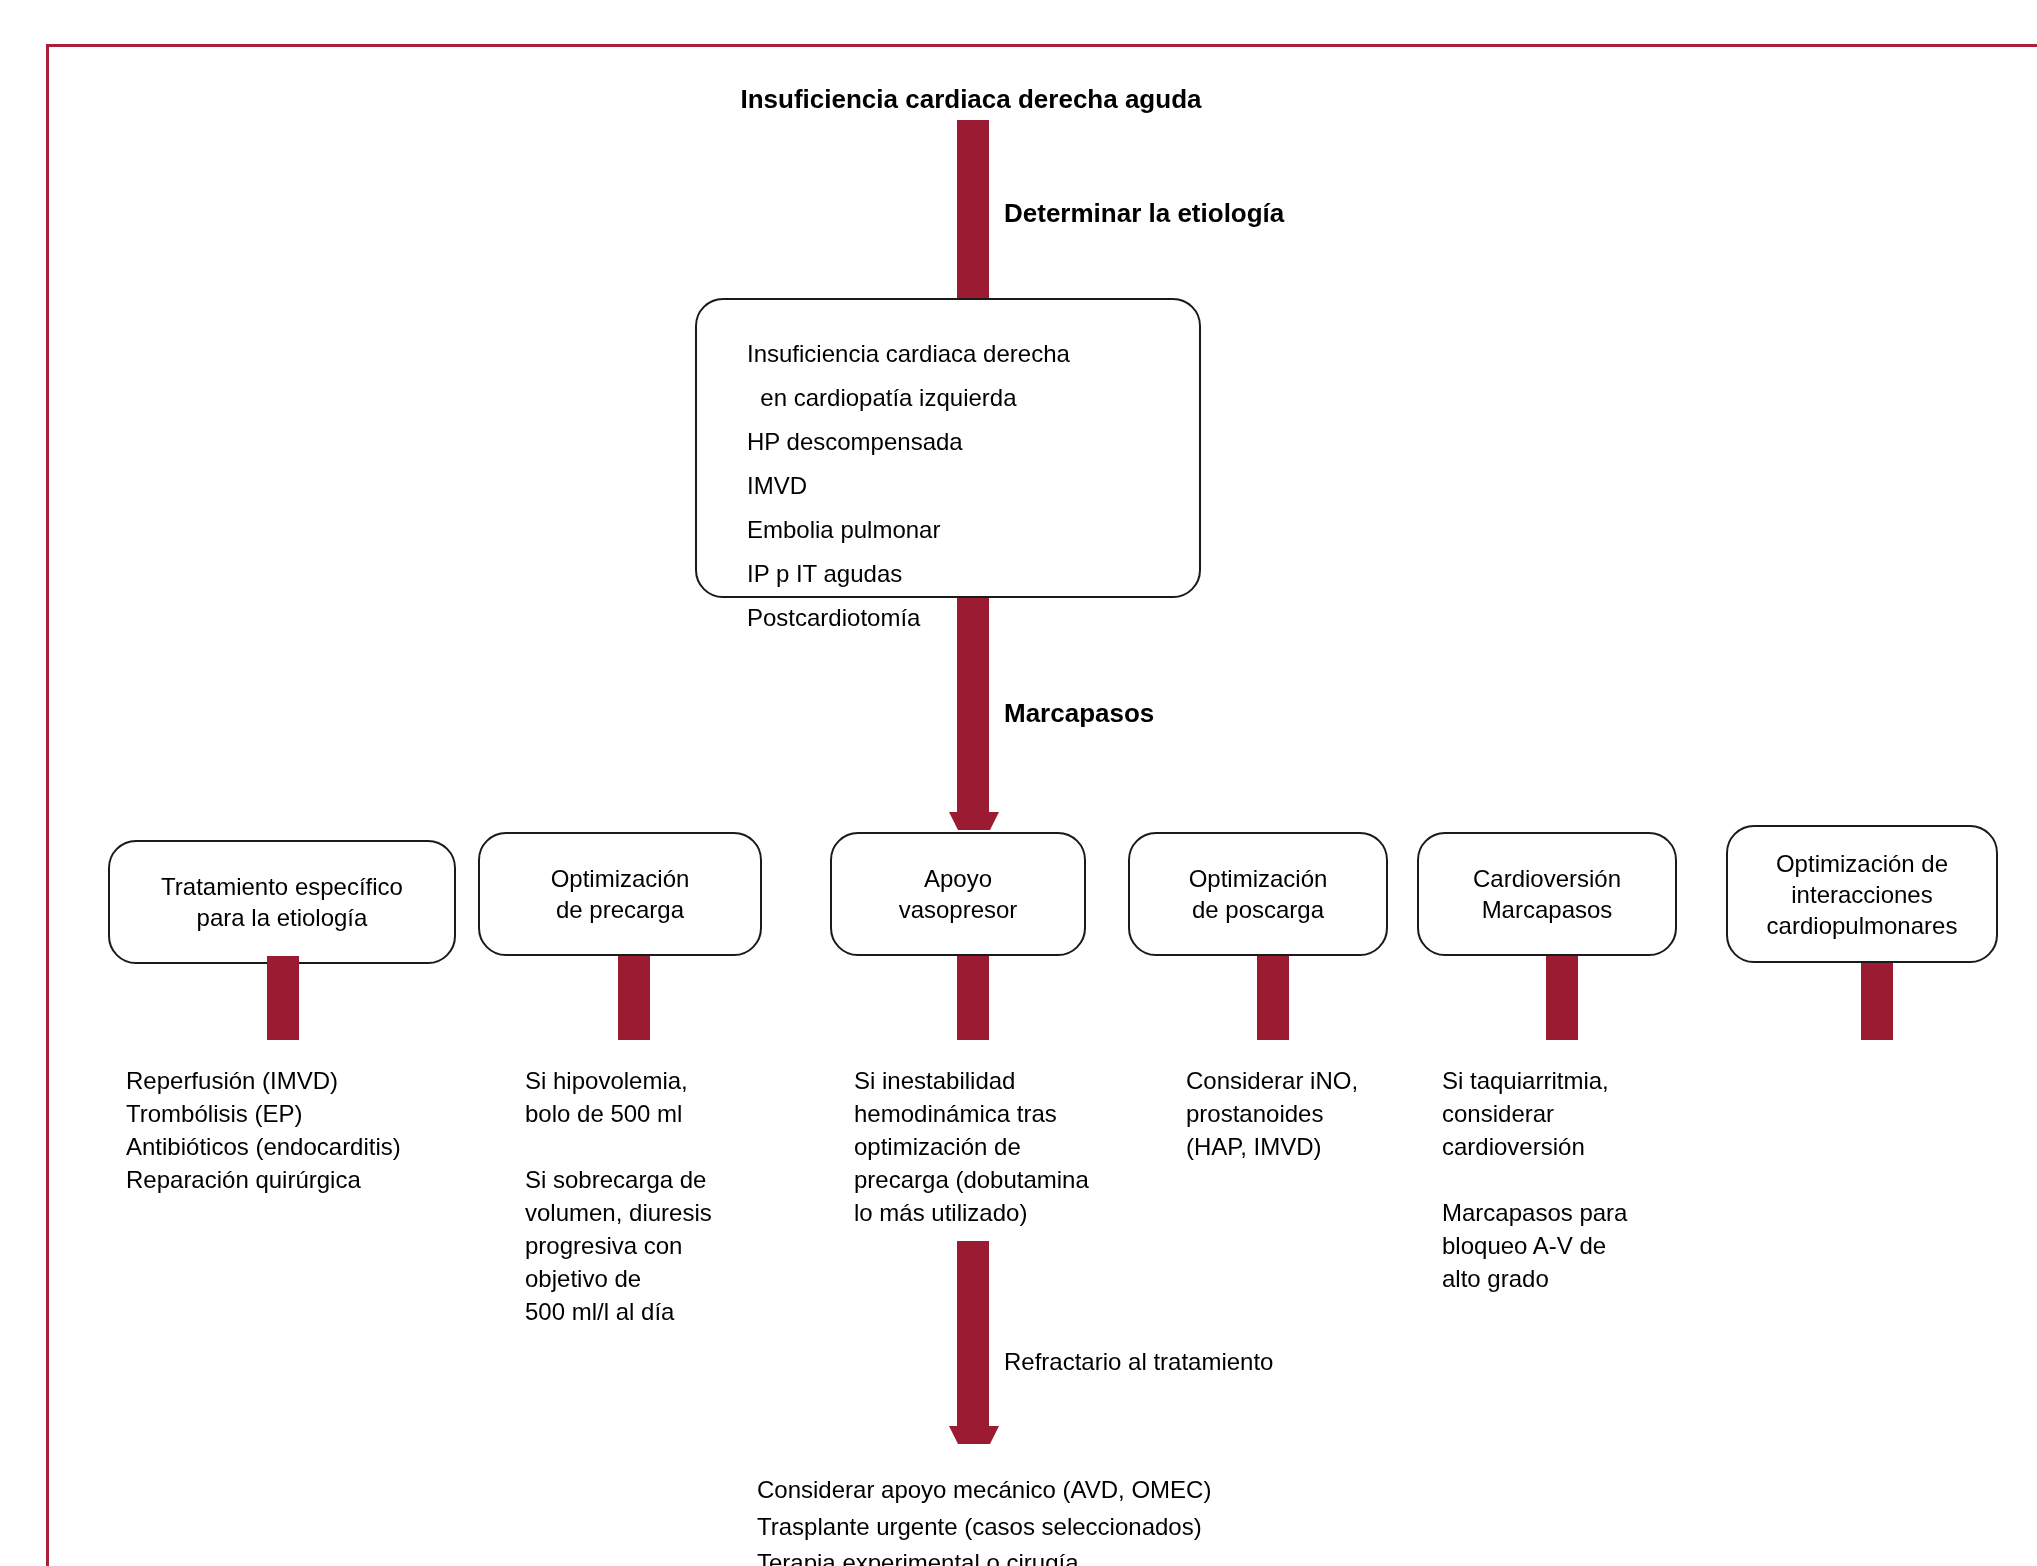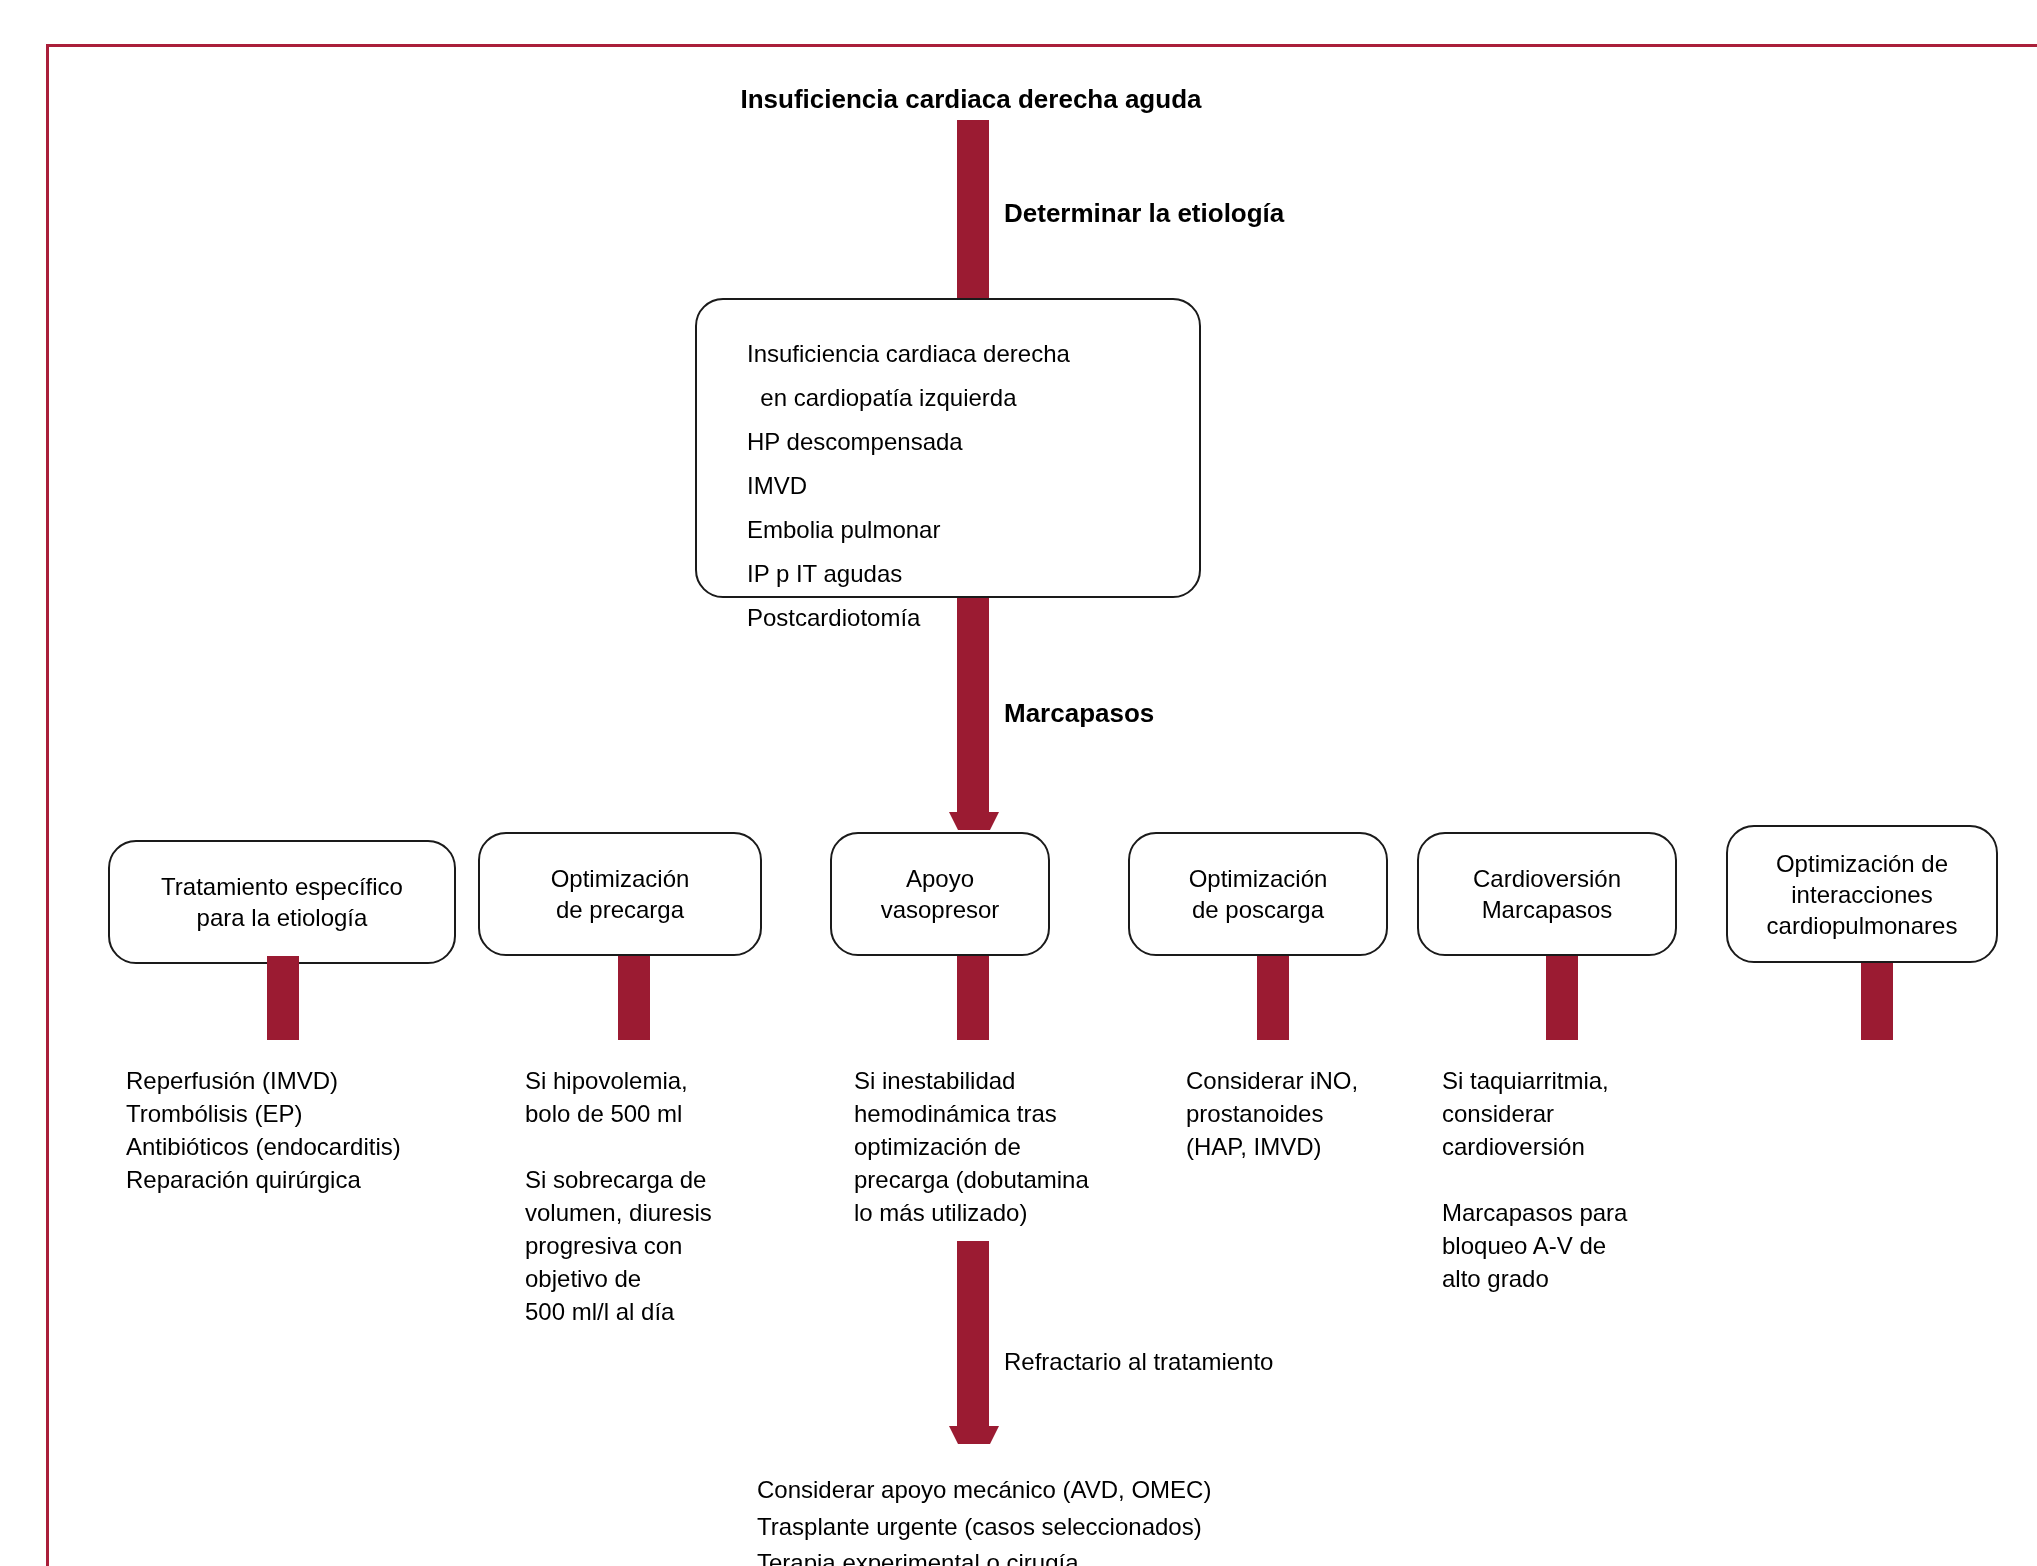--- a/index.html
+++ b/index.html
@@ -70,21 +70,21 @@
   <div class="vline" style="left:586px;top:924px;height:84px;"></div>
   <div class="details" style="left:477px;top:1016px;">Si hipovolemia,
 bolo de 500 ml
 
 Si sobrecarga de
 volumen, diuresis
 progresiva con
 objetivo de
 500 ml/l al día</div>
 
-  <div class="roundbox" style="left:798px;top:800px;width:220px;height:124px;">Apoyo
+  <div class="roundbox" style="left:798px;top:800px;width:256px;height:124px;">Apoyo
 vasopresor</div>
   <div class="vline" style="left:925px;top:924px;height:84px;"></div>
   <div class="details" style="left:806px;top:1016px;">Si inestabilidad
 hemodinámica tras
 optimización de
 precarga (dobutamina
 lo más utilizado)</div>
 
   <div class="roundbox" style="left:1096px;top:800px;width:260px;height:124px;">Optimización
 de poscarga</div>

